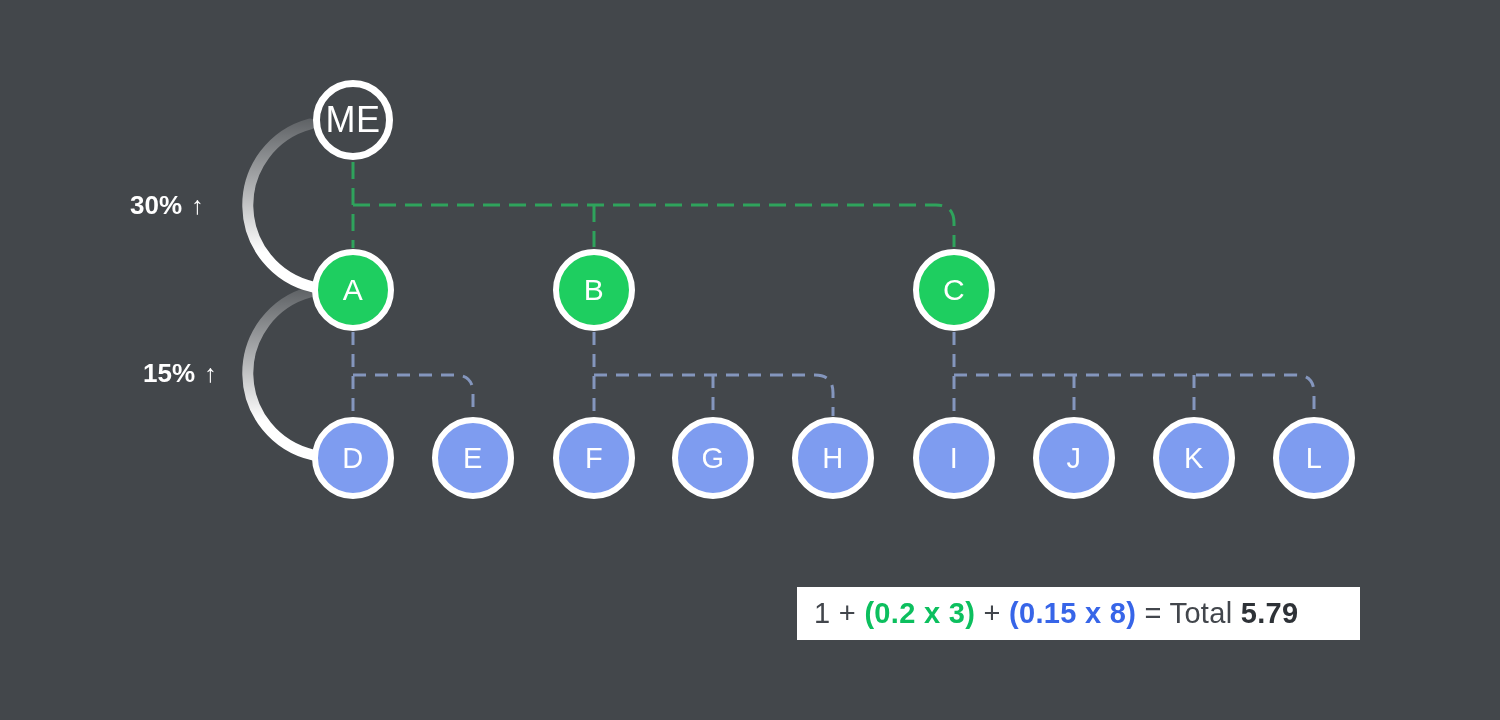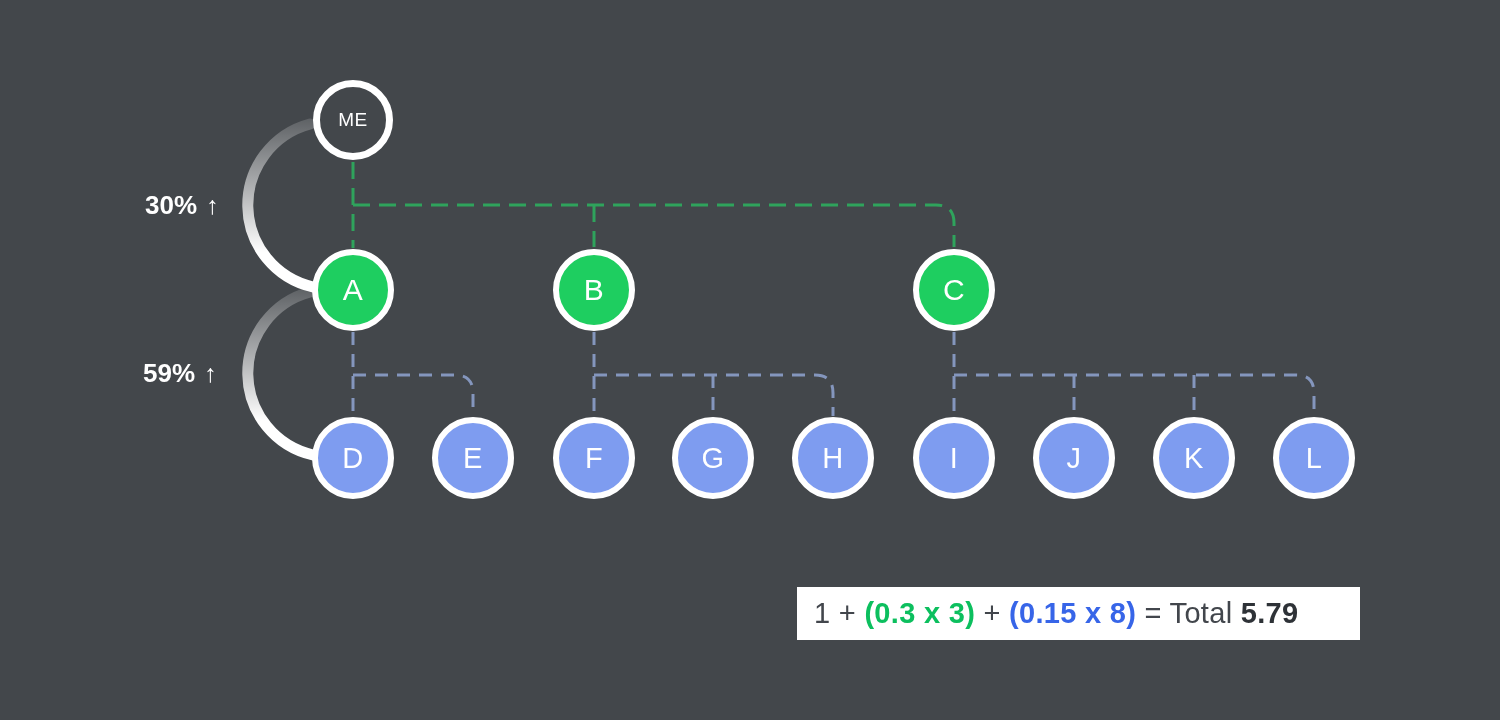--- a/index.html
+++ b/index.html
@@ -32,21 +32,21 @@
     border:6px solid #fff;
     display:flex;align-items:center;justify-content:center;
     color:#fff;
     transform:translate(-50%,-50%);
     font-weight:400;
     letter-spacing:.5px;
   }
   .node.root{
     width:80px;height:80px;border-width:7px;
     background:var(--bg);
-    font-size:19px;
+    font-size:36px;
   }
   .node.green{
     width:82px;height:82px;
     background:var(--node-green);
     font-size:30px;
   }
   .node.blue{
     width:82px;height:82px;
     background:var(--node-blue);
     font-size:29px;
@@ -111,25 +111,25 @@
     <path class="dash-blue" d="M 594 332 L 594 416"></path>
     <path class="dash-blue" d="M 594 375 L 815 375 Q 833 375 833 393 L 833 416"></path>
     <path class="dash-blue" d="M 713 375 L 713 416"></path>
 
     <path class="dash-blue" d="M 954 332 L 954 416"></path>
     <path class="dash-blue" d="M 954 375 L 1296 375 Q 1314 375 1314 393 L 1314 416"></path>
     <path class="dash-blue" d="M 1074 375 L 1074 416"></path>
     <path class="dash-blue" d="M 1194 375 L 1194 416"></path>
   </svg>
 
-  <div class="rate-label" style="left:145px;top:205px;">
+  <div class="rate-label" style="left:130px;top:205px;">
     <span>30%</span><span class="arrow">↑</span>
   </div>
   <div class="rate-label" style="left:143px;top:373px;">
-    <span>59%</span><span class="arrow">↑</span>
+    <span>15%</span><span class="arrow">↑</span>
   </div>
 
   <div class="node root" style="left:353px;top:120px;">
     <span>ME</span>
   </div>
 
   <div class="node green" style="left:353px;top:290px;">
     <span>A</span>
   </div>
   <div class="node green" style="left:594px;top:290px;">
@@ -161,16 +161,16 @@
     <span>J</span>
   </div>
   <div class="node blue" style="left:1194px;top:458px;">
     <span>K</span>
   </div>
   <div class="node blue" style="left:1314px;top:458px;">
     <span>L</span>
   </div>
 
   <div class="formula">
-    <span class="op">1</span><span class="op"> + </span><span class="grp-green">(0.3 x 3)</span><span class="op"> + </span><span class="grp-blue">(0.15 x 8)</span><span class="op"> = Total </span><span class="total-val">5.79</span>
+    <span class="op">1</span><span class="op"> + </span><span class="grp-green">(0.2 x 3)</span><span class="op"> + </span><span class="grp-blue">(0.15 x 8)</span><span class="op"> = Total </span><span class="total-val">5.79</span>
   </div>
 
 </div>
 
 </body></html>

